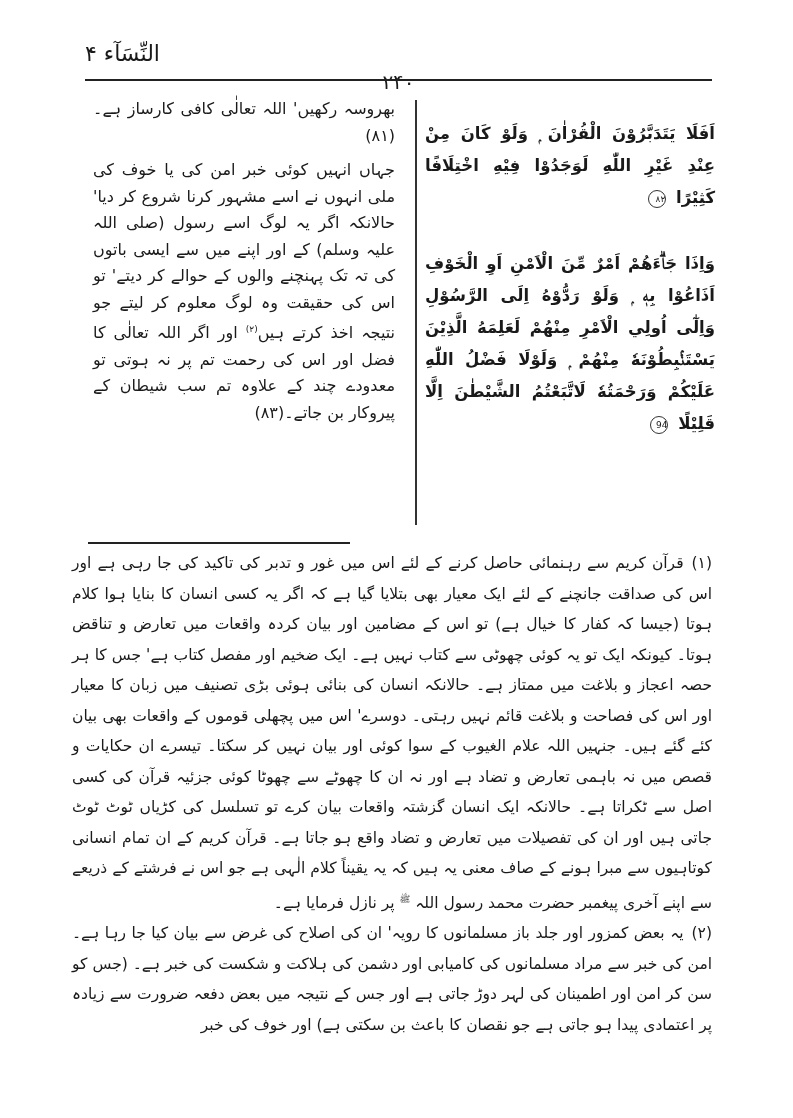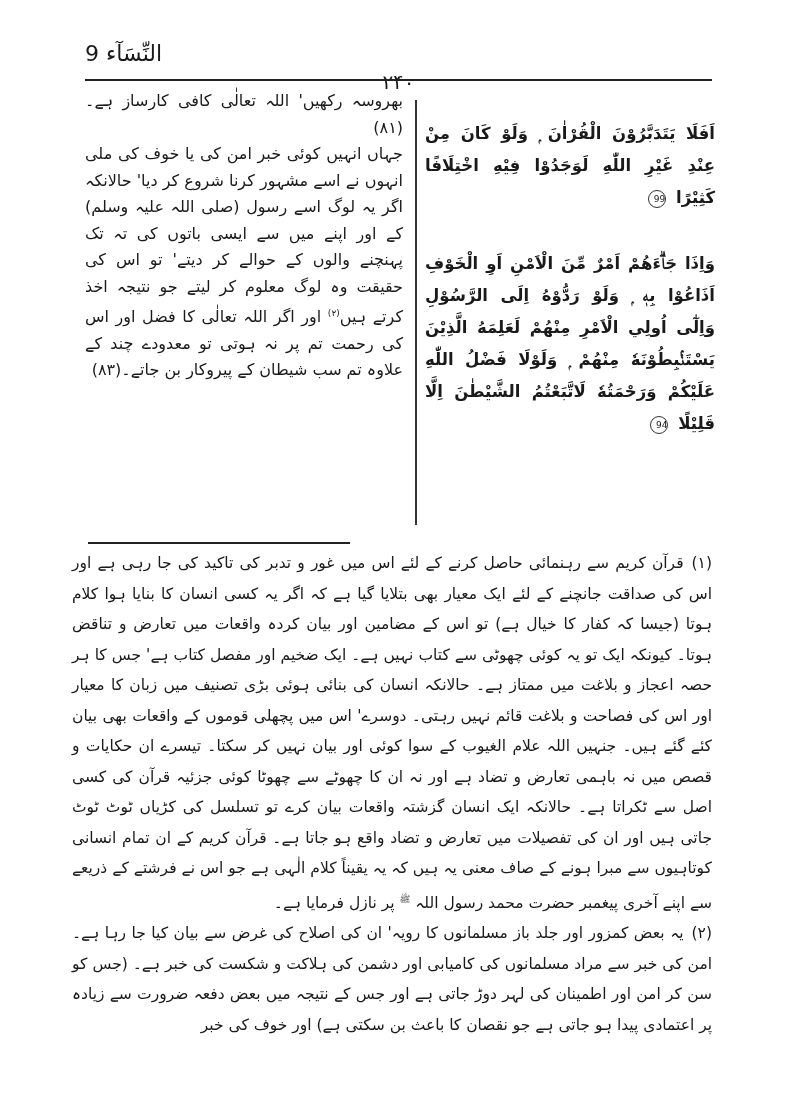--- a/index.html
+++ b/index.html
@@ -28,21 +28,21 @@
   .ayah-mark {
     display: inline-block; width: 16px; height: 16px; border: 1.5px solid #333; border-radius: 50%;
     font-size: 9px; line-height: 16px; text-align: center; font-weight: normal; vertical-align: middle; margin: 0 4px;
   }
 
   .urdu-col {
     position: absolute; left: 85px; top: 88px; width: 318px;
     direction: rtl; text-align: justify; text-align-last: right;
     font-family: "DejaVu Sans", sans-serif; font-size: 16px; line-height: 26.5px;
   }
-  .urdu-col p { margin: 0; }
+  .urdu-col p { margin: 8px; }
   .sup { font-size: 9px; vertical-align: super; }
 
   
   .fn-rule { position: absolute; top: 542px; left: 88px; width: 262px; height: 2px; background: #222; }
 
   
   .footnotes {
     position: absolute; left: 72px; top: 548px; width: 640px;
     direction: rtl; text-align: justify; text-align-last: right;
     font-family: "DejaVu Sans", sans-serif; font-size: 15.5px; line-height: 30.5px;
@@ -51,28 +51,28 @@
   .fn-num { margin-left: 8px; }
   .salawat { font-size: 9px; vertical-align: super; }
 </style>
 </head>
 <body>
 
 <div class="page">
 
   <div class="hdr">
     <span class="pg">۲۴۰</span>
-    <span class="surah">النِّسَآء 9</span>
+    <span class="surah">النِّسَآء ۴</span>
   </div>
   <div class="hdr-rule"></div>
 
   <div class="arabic-col">
     <p class="ayah">
       <span>اَفَلَا يَتَدَبَّرُوْنَ الْقُرْاٰنَ ۭ وَلَوْ كَانَ مِنْ عِنْدِ غَيْرِ اللّٰهِ لَوَجَدُوْا فِيْهِ اخْتِلَافًا كَثِيْرًا</span>
-      <span class="ayah-mark">99</span>
+      <span class="ayah-mark">۸۲</span>
     </p>
     <p class="ayah">
       <span>وَاِذَا جَاۗءَھُمْ اَمْرٌ مِّنَ الْاَمْنِ اَوِ الْخَوْفِ اَذَاعُوْا بِهٖ ۭ وَلَوْ رَدُّوْهُ اِلَى الرَّسُوْلِ وَاِلٰٓى اُولِي الْاَمْرِ مِنْھُمْ لَعَلِمَهُ الَّذِيْنَ يَسْتَنْۢبِطُوْنَهٗ مِنْھُمْ ۭ وَلَوْلَا فَضْلُ اللّٰهِ عَلَيْكُمْ وَرَحْمَتُهٗ لَاتَّبَعْتُمُ الشَّيْطٰنَ اِلَّا قَلِيْلًا</span>
       <span class="ayah-mark">94</span>
     </p>
   </div>
 
   <div class="col-divider"></div>
 
   <div class="urdu-col">

